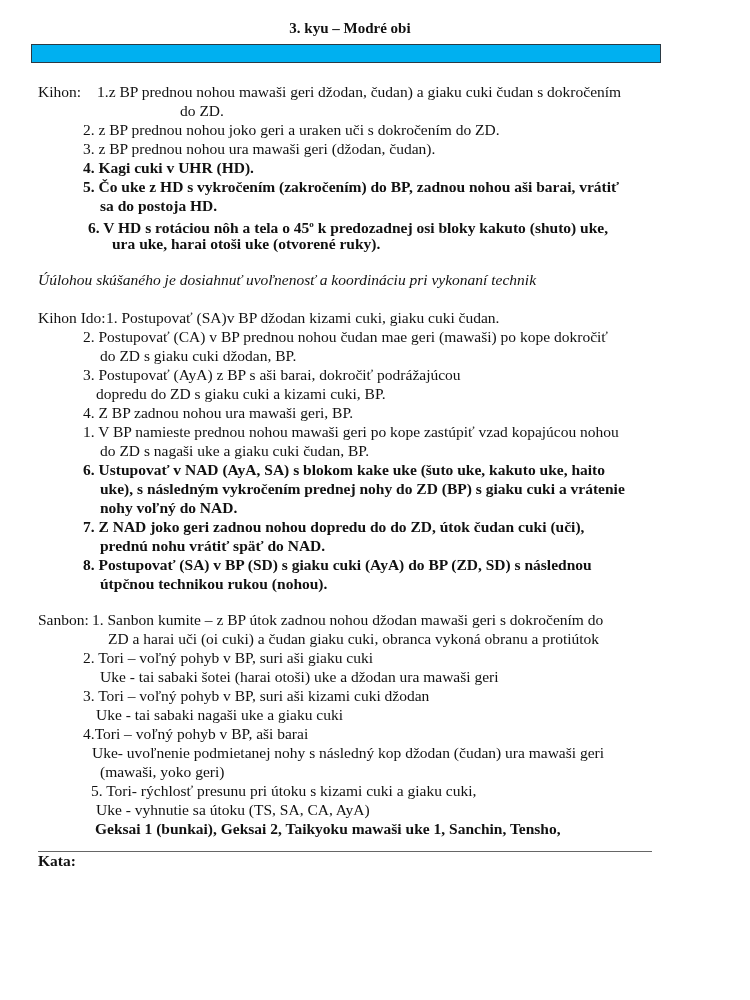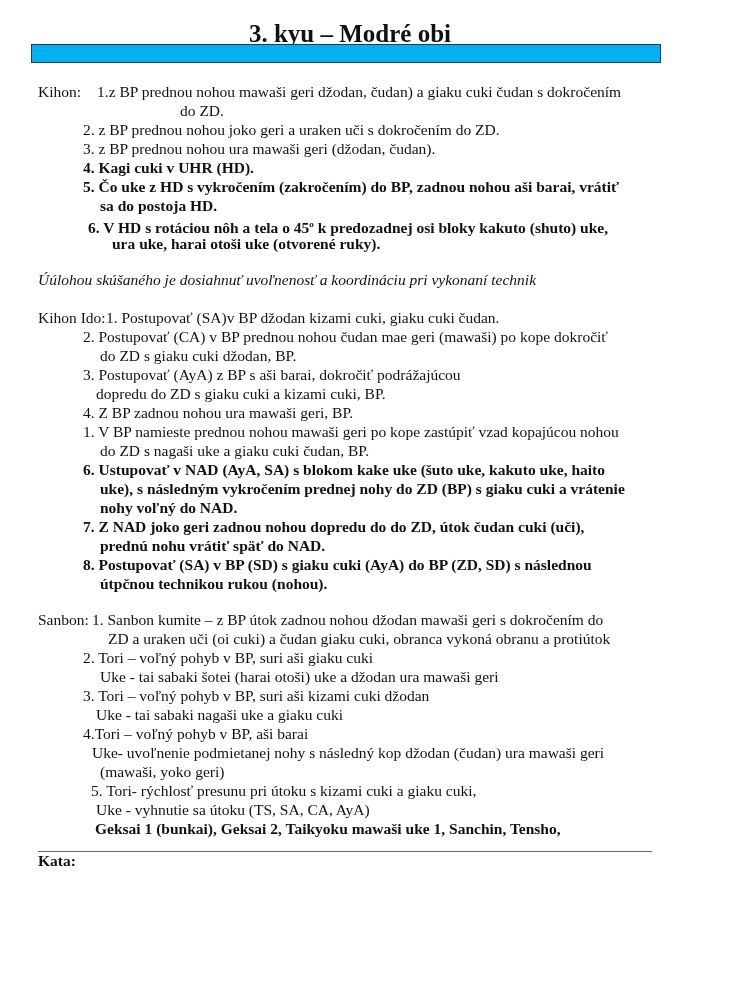--- a/index.html
+++ b/index.html
@@ -1,19 +1,19 @@
 <!DOCTYPE html>
 <html><head>
 <meta charset="utf-8">
 <style>
   html, body { margin: 0; padding: 0; background: #ffffff; }
   body { width: 750px; height: 1000px; position: relative; overflow: hidden;
          font-family: "Liberation Serif", "DejaVu Serif", serif; color: #111; }
   .title { position: absolute; left: 0; width: 700px; top: 20px; text-align: center;
-           font-weight: bold; font-size: 25px; }
+           font-weight: bold; font-size: 15px; }
   .belt-bar { position: absolute; left: 31px; top: 44px; width: 628px; height: 17px;
               background: #00b0f0; border: 1px solid #2b3a44; }
   .ln { position: absolute; font-size: 15.5px; white-space: nowrap; line-height: 19px; }
   .b { font-weight: bold; }
   .i { font-style: italic; }
   .rule { position: absolute; left: 38px; top: 851px; width: 614px; height: 0;
           border-top: 1px solid #666; }
   sup { font-size: 9px; vertical-align: 6px; }
 </style>
 </head>
@@ -47,21 +47,21 @@
 <div class="ln b" style="left:83px; top:460px;">6. Ustupovať v NAD (AyA, SA) s blokom kake uke (šuto uke, kakuto uke, haito</div>
 <div class="ln b" style="left:100px; top:479px;">uke), s následným vykročením prednej nohy do ZD (BP) s giaku cuki a vrátenie</div>
 <div class="ln b" style="left:100px; top:498px;">nohy voľný do NAD.</div>
 <div class="ln b" style="left:83px; top:517px;">7. Z NAD joko geri zadnou nohou dopredu do do ZD, útok čudan cuki (uči),</div>
 <div class="ln b" style="left:100px; top:536px;">prednú nohu vrátiť späť do NAD.</div>
 <div class="ln b" style="left:83px; top:555px;">8. Postupovať (SA) v BP (SD) s giaku cuki (AyA) do BP (ZD, SD) s následnou</div>
 <div class="ln b" style="left:100px; top:574px;">útpčnou technikou rukou (nohou).</div>
 
 <div class="ln" style="left:38px; top:610px;">Sanbon:</div>
 <div class="ln" style="left:92px; top:610px;">1. Sanbon kumite – z BP útok zadnou nohou džodan mawaši geri s dokročením do</div>
-<div class="ln" style="left:108px; top:629px;">ZD a uraken uči (oi cuki) a čudan giaku cuki,  obranca vykoná obranu a protiútok</div>
+<div class="ln" style="left:108px; top:629px;">ZD a harai uči (oi cuki) a čudan giaku cuki,  obranca vykoná obranu a protiútok</div>
 <div class="ln" style="left:83px; top:648px;">2. Tori – voľný pohyb v BP, suri aši giaku cuki</div>
 <div class="ln" style="left:100px; top:667px;">Uke -  tai sabaki šotei (harai otoši) uke a džodan ura mawaši geri</div>
 <div class="ln" style="left:83px; top:686px;">3. Tori – voľný pohyb v BP, suri aši kizami cuki džodan</div>
 <div class="ln" style="left:96px; top:705px;">Uke  -  tai sabaki nagaši uke a giaku cuki</div>
 <div class="ln" style="left:83px; top:724px;">4.Tori – voľný pohyb v BP, aši barai</div>
 <div class="ln" style="left:92px; top:743px;">Uke- uvoľnenie podmietanej nohy s následný kop džodan (čudan) ura mawaši geri</div>
 <div class="ln" style="left:100px; top:762px;">(mawaši, yoko geri)</div>
 <div class="ln" style="left:91px; top:781px;">5. Tori- rýchlosť presunu pri útoku s kizami cuki a giaku cuki,</div>
 <div class="ln" style="left:96px; top:800px;">Uke - vyhnutie sa útoku (TS, SA, CA, AyA)</div>
 

